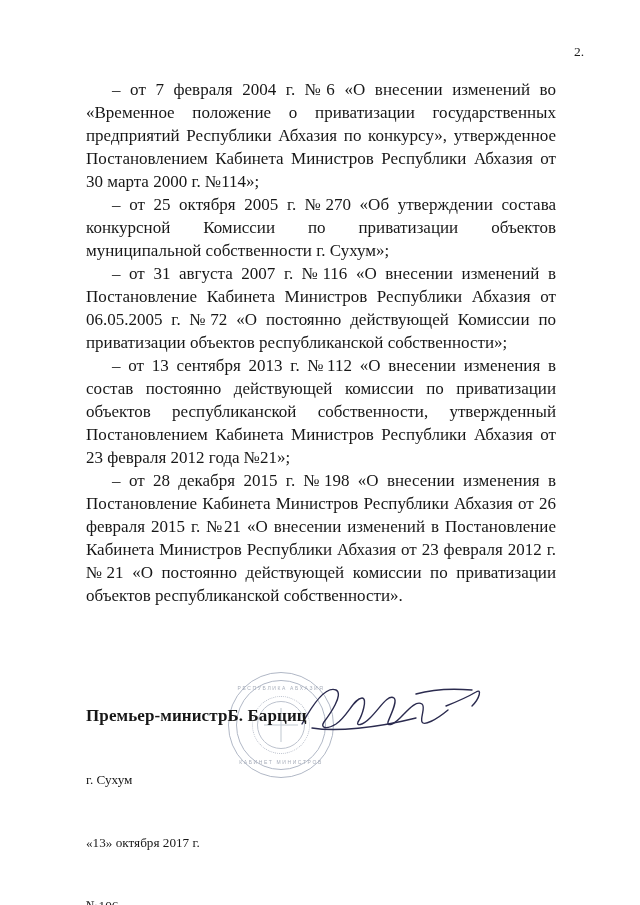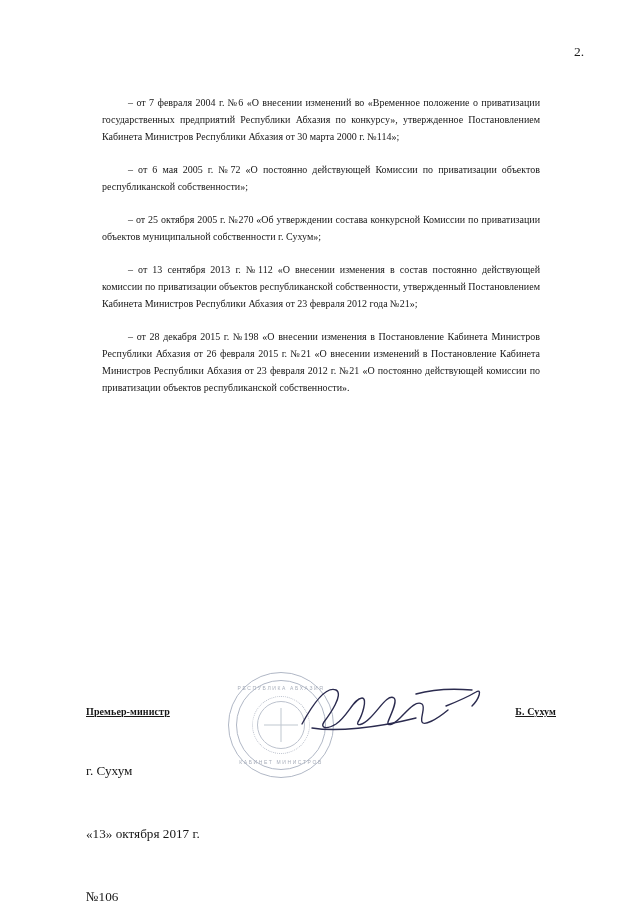--- a/index.html
+++ b/index.html
@@ -28,42 +28,40 @@
     font-size: 13.5px;
     color: #1c1c1c;
   }
   .body-block {
     position: absolute;
     top: 78px;
     left: 86px;
     width: 470px;
   }
   p.para {
-    margin: 16px;
+    margin: 0;
     text-align: justify;
     text-justify: inter-word;
-    font-size: 10px;
-    line-height: 17px;
+    font-size: 17px;
+    line-height: 23px;
     text-indent: 26px;
     hyphens: manual;
   }
   .sign-block {
     position: absolute;
     top: 706px;
     left: 86px;
     width: 470px;
   }
   .sign-row {
     position: relative;
     display: flex;
-    justify-content: space-between;
     align-items: baseline;
-    font-size: 10px;
+    font-size: 17px;
     font-weight: bold;
-    text-decoration: underline;
   }
   .sign-left {
     letter-spacing: 0.1px;
   }
   .sign-right {
     letter-spacing: 0.1px;
   }
   .place-lines {
     margin-top: 17px;
     font-size: 13.2px;
@@ -160,22 +158,22 @@
 </style>
 </head>
 <body>
 
 <div class="page">
 
   <div class="page-number">2.</div>
 
   <div class="body-block">
     <p class="para">– от 7 февраля 2004 г. №6 «О внесении изменений во «Временное положение о приватизации государственных предприятий Республики Абхазия по конкурсу», утвержденное Постановлением Кабинета Министров Республики Абхазия от 30 марта 2000 г. №114»;</p>
-    <p class="para">– от 6 мая 2005 г. №72 «О постоянно действующей Комиссии по приватизации объектов республиканской собственности»;</p>
     <p class="para">– от 25 октября 2005 г. №270 «Об утверждении состава конкурсной Комиссии по приватизации объектов муниципальной собственности г. Сухум»;</p>
+    <p class="para">– от 31 августа 2007 г. №116 «О внесении изменений в Постановление Кабинета Министров Республики Абхазия от 06.05.2005 г. №72 «О постоянно действующей Комиссии по приватизации объектов республиканской собственности»;</p>
     <p class="para">– от 13 сентября 2013 г. №112 «О внесении изменения в состав постоянно действующей комиссии по приватизации объектов республиканской собственности, утвержденный Постановлением Кабинета Министров Республики Абхазия от 23 февраля 2012 года №21»;</p>
     <p class="para">– от 28 декабря 2015 г. №198 «О внесении изменения в Постановление Кабинета Министров Республики Абхазия от 26 февраля 2015 г. №21 «О внесении изменений в Постановление Кабинета Министров Республики Абхазия от 23 февраля 2012 г. №21 «О постоянно действующей комиссии по приватизации объектов республиканской собственности».</p>
   </div>
 
   <div class="stamp">
     <div class="stamp-text-top">РЕСПУБЛИКА АБХАЗИЯ</div>
     <div class="stamp-inner"></div>
     <div class="stamp-text-bottom">КАБИНЕТ МИНИСТРОВ</div>
   </div>
 
@@ -184,21 +182,21 @@
       <path d="M6 48 C 18 26, 30 10, 40 14 C 48 18, 34 38, 28 46 C 24 52, 30 54, 40 48 C 52 40, 58 22, 66 22 C 72 22, 66 40, 62 46 C 60 50, 66 50, 74 42 C 84 32, 92 18, 98 22 C 102 25, 94 40, 92 46 C 91 50, 96 50, 104 42 C 112 34, 120 24, 126 28 C 130 31, 124 42, 126 46 C 128 50, 140 44, 152 34"></path>
       <path d="M120 18 C 134 14, 152 12, 176 14"></path>
       <path d="M150 30 C 160 26, 170 22, 180 16 C 186 12, 184 22, 176 30"></path>
       <path d="M16 52 C 40 56, 80 52, 120 42"></path>
     </g>
   </svg>
 
   <div class="sign-block">
     <div class="sign-row">
       <span class="sign-left">Премьер-министр</span>
-      <span class="sign-right">Б. Сухум</span>
+      <span class="sign-right">Б. Барциц</span>
     </div>
     <div class="place-lines">
       <div>г. Сухум</div>
       <div>«13» октября 2017 г.</div>
       <div>№106</div>
     </div>
   </div>
 
 </div>
 

